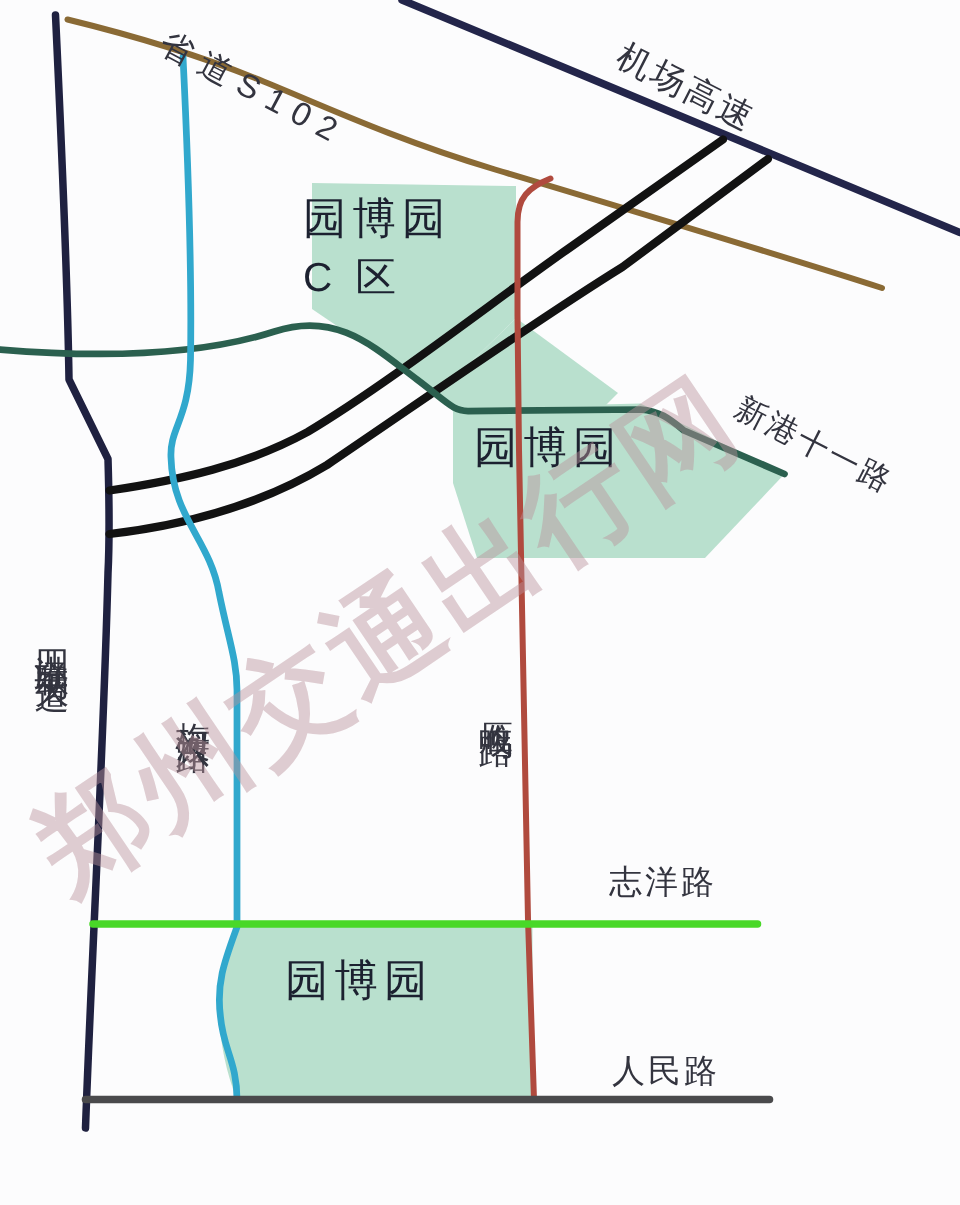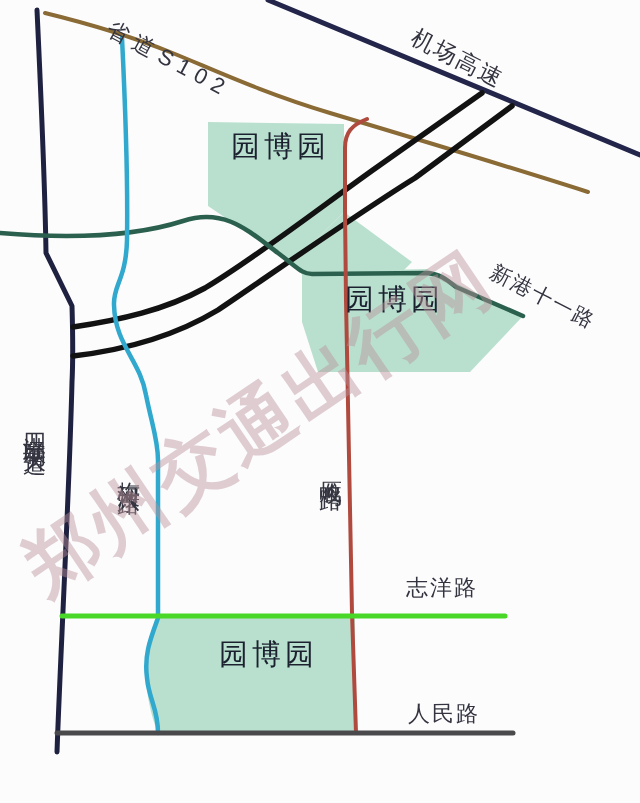--- a/index.html
+++ b/index.html
@@ -31,21 +31,21 @@
     position:absolute;color:var(--color-labelText);
     font-size:22px;letter-spacing:2px;white-space:nowrap;
     transform-origin:0 0;
   }
   .lbl-rot{font-size:22px;}
   .lbl-vert{
     writing-mode:vertical-rl;text-orientation:upright;
     font-size:23px;letter-spacing:4px;
   }
   .zone-label{
-    position:absolute;text-align:right;color:var(--color-zoneText);
+    position:absolute;text-align:left;color:var(--color-zoneText);
     line-height:1;
   }
   .zone-label .zl1{font-size:29px;letter-spacing:4px;}
   .zone-label .zl2{font-size:27px;letter-spacing:4px;margin-top:11px;}
 
   .watermark{
     position:absolute;left:28px;top:528px;height:84px;
     transform:rotate(-34deg);transform-origin:0 50%;
     font-size:74px;font-weight:bold;letter-spacing:4px;
     color:var(--color-watermark);white-space:nowrap;
@@ -95,20 +95,21 @@
   <div class="lbl lbl-vert" style="left:114px;top:463px;">梅河东路</div>
 
   <div class="lbl lbl-vert" style="left:316px;top:463px;">雁鸣路</div>
 
   <div class="lbl" style="left:406px;top:573px;">志洋路</div>
 
   <div class="lbl" style="left:408px;top:699px;">人民路</div>
 
   <div class="zone-label" style="left:202px;top:132px;width:128px;">
     <div class="zl1">园博园</div>
+    <div class="zl2">C 区</div>
   </div>
 
   <div class="zone-label" style="left:316px;top:285px;width:128px;">
     <div class="zl1">园博园</div>
   </div>
 
   <div class="zone-label" style="left:190px;top:640px;width:128px;">
     <div class="zl1">园博园</div>
   </div>
 

